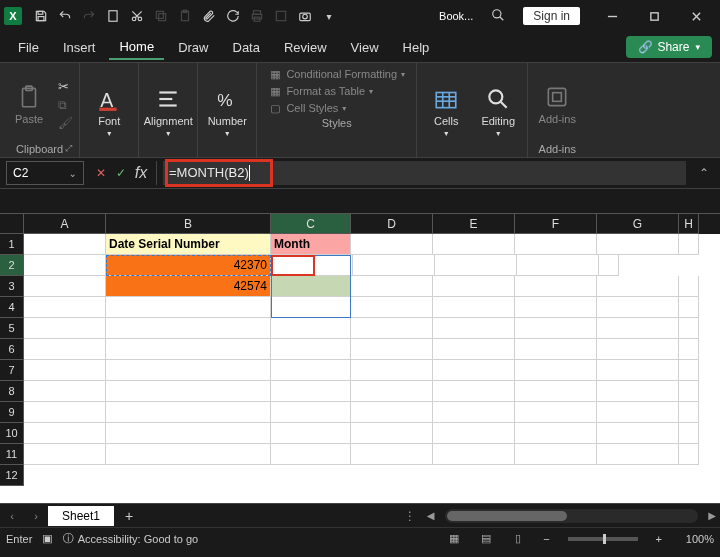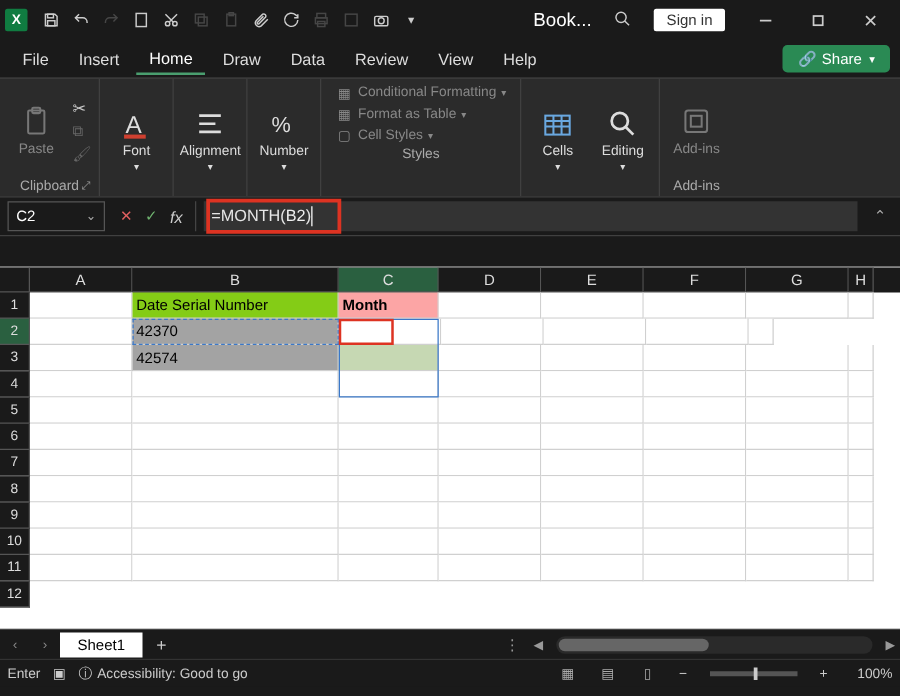--- a/index.html
+++ b/index.html
@@ -4,21 +4,21 @@
 <style>
   * { box-sizing: border-box; margin: 0; padding: 0; font-family: "Segoe UI", Arial, sans-serif; }
   body { background: #1a1a1a; width: 720px; height: 557px; overflow: hidden; color: #e0e0e0; font-size: 12px; }
   
   
   .titlebar { height: 32px; background: #1a1a1a; display: flex; align-items: center; padding: 0 4px; gap: 2px; }
   .titlebar .app-icon { width: 18px; height: 18px; background: #107c41; display:flex; align-items:center; justify-content:center; color:#fff; font-size:11px; font-weight:bold; border-radius:2px; margin-right:6px; }
   .titlebar .qat-btn { width: 22px; height: 24px; display:flex; align-items:center; justify-content:center; color:#ccc; }
   .titlebar .qat-btn svg { width:14px; height:14px; }
   .titlebar .spacer { flex:1; }
-  .titlebar .doc-name { color:#fff; font-size:15px; margin-right:10px; }
+  .titlebar .doc-name { color:#fff; font-size:11px; margin-right:10px; }
   .titlebar .search-icon { width:26px; text-align:center; color:#ccc; }
   .titlebar .signin { background:#fff; color:#333; padding:2px 10px; border-radius:2px; font-size:12px; margin:0 10px; }
   .titlebar .win-btn { width:40px; height:32px; display:flex; align-items:center; justify-content:center; color:#ccc; }
   .titlebar .win-btn svg { width:11px; height:11px; }
   
   
   .tabs { height: 30px; background: #1a1a1a; display:flex; align-items:center; padding: 0 8px; gap:4px; }
   .tab { padding: 4px 10px; color:#ddd; font-size:13px; cursor:pointer; }
   .tab.active { border-bottom: 2px solid #4a9e6f; color:#fff; }
   .tabs .flex { flex:1; }
@@ -40,21 +40,21 @@
   .style-item .mini-icon { width:14px; height:14px; display:inline-flex; align-items:center; justify-content:center; }
   
   
   .formula-area { height: 32px; background:#1a1a1a; display:flex; align-items:center; border-top:1px solid #404040; border-bottom:1px solid #404040; position:relative; }
   .name-box { width:78px; height:24px; background:#1a1a1a; border:1px solid #555; color:#fff; padding:0 6px; font-size:12px; display:flex; align-items:center; justify-content:space-between; margin-left:6px; }
   .name-box::after { content:"⌄"; color:#aaa; font-size:10px; }
   .fb-btns { display:flex; align-items:center; gap:2px; margin-left:8px; border-right:1px solid #444; padding-right:6px; height:24px; }
   .fb-btn { width:18px; height:18px; display:flex; align-items:center; justify-content:center; }
   .fb-btn.cancel { color:#e06060; }
   .fb-btn.accept { color:#6fb36f; }
-  .fb-btn.fx { color:#ccc; font-style:italic; font-size:13px; }
+  .fb-btn.fx { color:#ccc; font-style:italic; font-size:16px; }
   .formula-input-wrap { flex:1; height:24px; background:#333; margin:0 8px 0 6px; display:flex; align-items:center; padding:0 6px; position:relative; }
   .formula-content { font-size:13px; font-family: Consolas, monospace; }
   .formula-content .fn { color:#e5e5e5; }
   .formula-content .ref { color:#f0f0f0; }
   .formula-highlight-box { position:absolute; left:2px; top:-2px; height:28px; width:108px; border:3px solid #dd3322; pointer-events:none; }
   .cursor-caret { display:inline-block; width:1px; height:16px; background:#fff; vertical-align:middle; }
   .expand-fb { width:20px; height:24px; color:#aaa; display:flex; align-items:center; justify-content:center; margin-right:6px; }
   
   
   .gap { height:24px; background:#1a1a1a; }
@@ -65,23 +65,23 @@
   .corner { width:24px; background:#1a1a1a; border-right:1px solid #555; border-bottom:1px solid #555; }
   .col-h { text-align:center; color:#ddd; font-size:12px; border-right:1px solid #555; border-bottom:1px solid #555; line-height:20px; background:#1a1a1a; }
   .col-h.active { background:#2a6040; }
   .grid-body { display:flex; }
   .row-headers { display:flex; flex-direction:column; width:24px; }
   .row-h { height:21px; background:#1a1a1a; color:#ddd; text-align:center; font-size:11px; border-right:1px solid #555; border-bottom:1px solid #555; line-height:21px; }
   .row-h.active { background:#2a6040; }
   .cells { position:relative; }
   .row { display:flex; height:21px; }
   .cell { border-right:1px solid #d0d0d0; border-bottom:1px solid #d0d0d0; font-size:12px; color:#000; padding:0 3px; line-height:20px; background:#fff; overflow:hidden; white-space:nowrap; position:relative; }
-  .cell.header-b { background:#84cc16; color:#000; font-weight:normal; }
+  .cell.header-b { background:#fef9c3; color:#000; font-weight:bold; }
   .cell.header-c { background:#fca5a5; color:#000; font-weight:bold; }
-  .cell.data-b { background:#a3a3a3; }
+  .cell.data-b { background:#f97316; text-align:right; }
   .cell.data-c { background:#c6d8b3; }
   .cell.editing { background:#e2efda; }
   .formula-ref-box { position:absolute; border:1px dashed #3b78c8; pointer-events:none; }
   .edit-red-box { position:absolute; border:2px solid #dd3322; pointer-events:none; }
   .sel-border { position:absolute; border:1px solid #3b78c8; pointer-events:none; }
   
   
   .sheet-tabs-row { height:24px; background:#1a1a1a; display:flex; align-items:center; border-top:1px solid #444; }
   .nav-arrow { width:24px; text-align:center; color:#888; font-size:11px; }
   .sheet-tab { background:#fff; color:#000; padding:3px 14px; font-size:12px; border-radius:0; }

